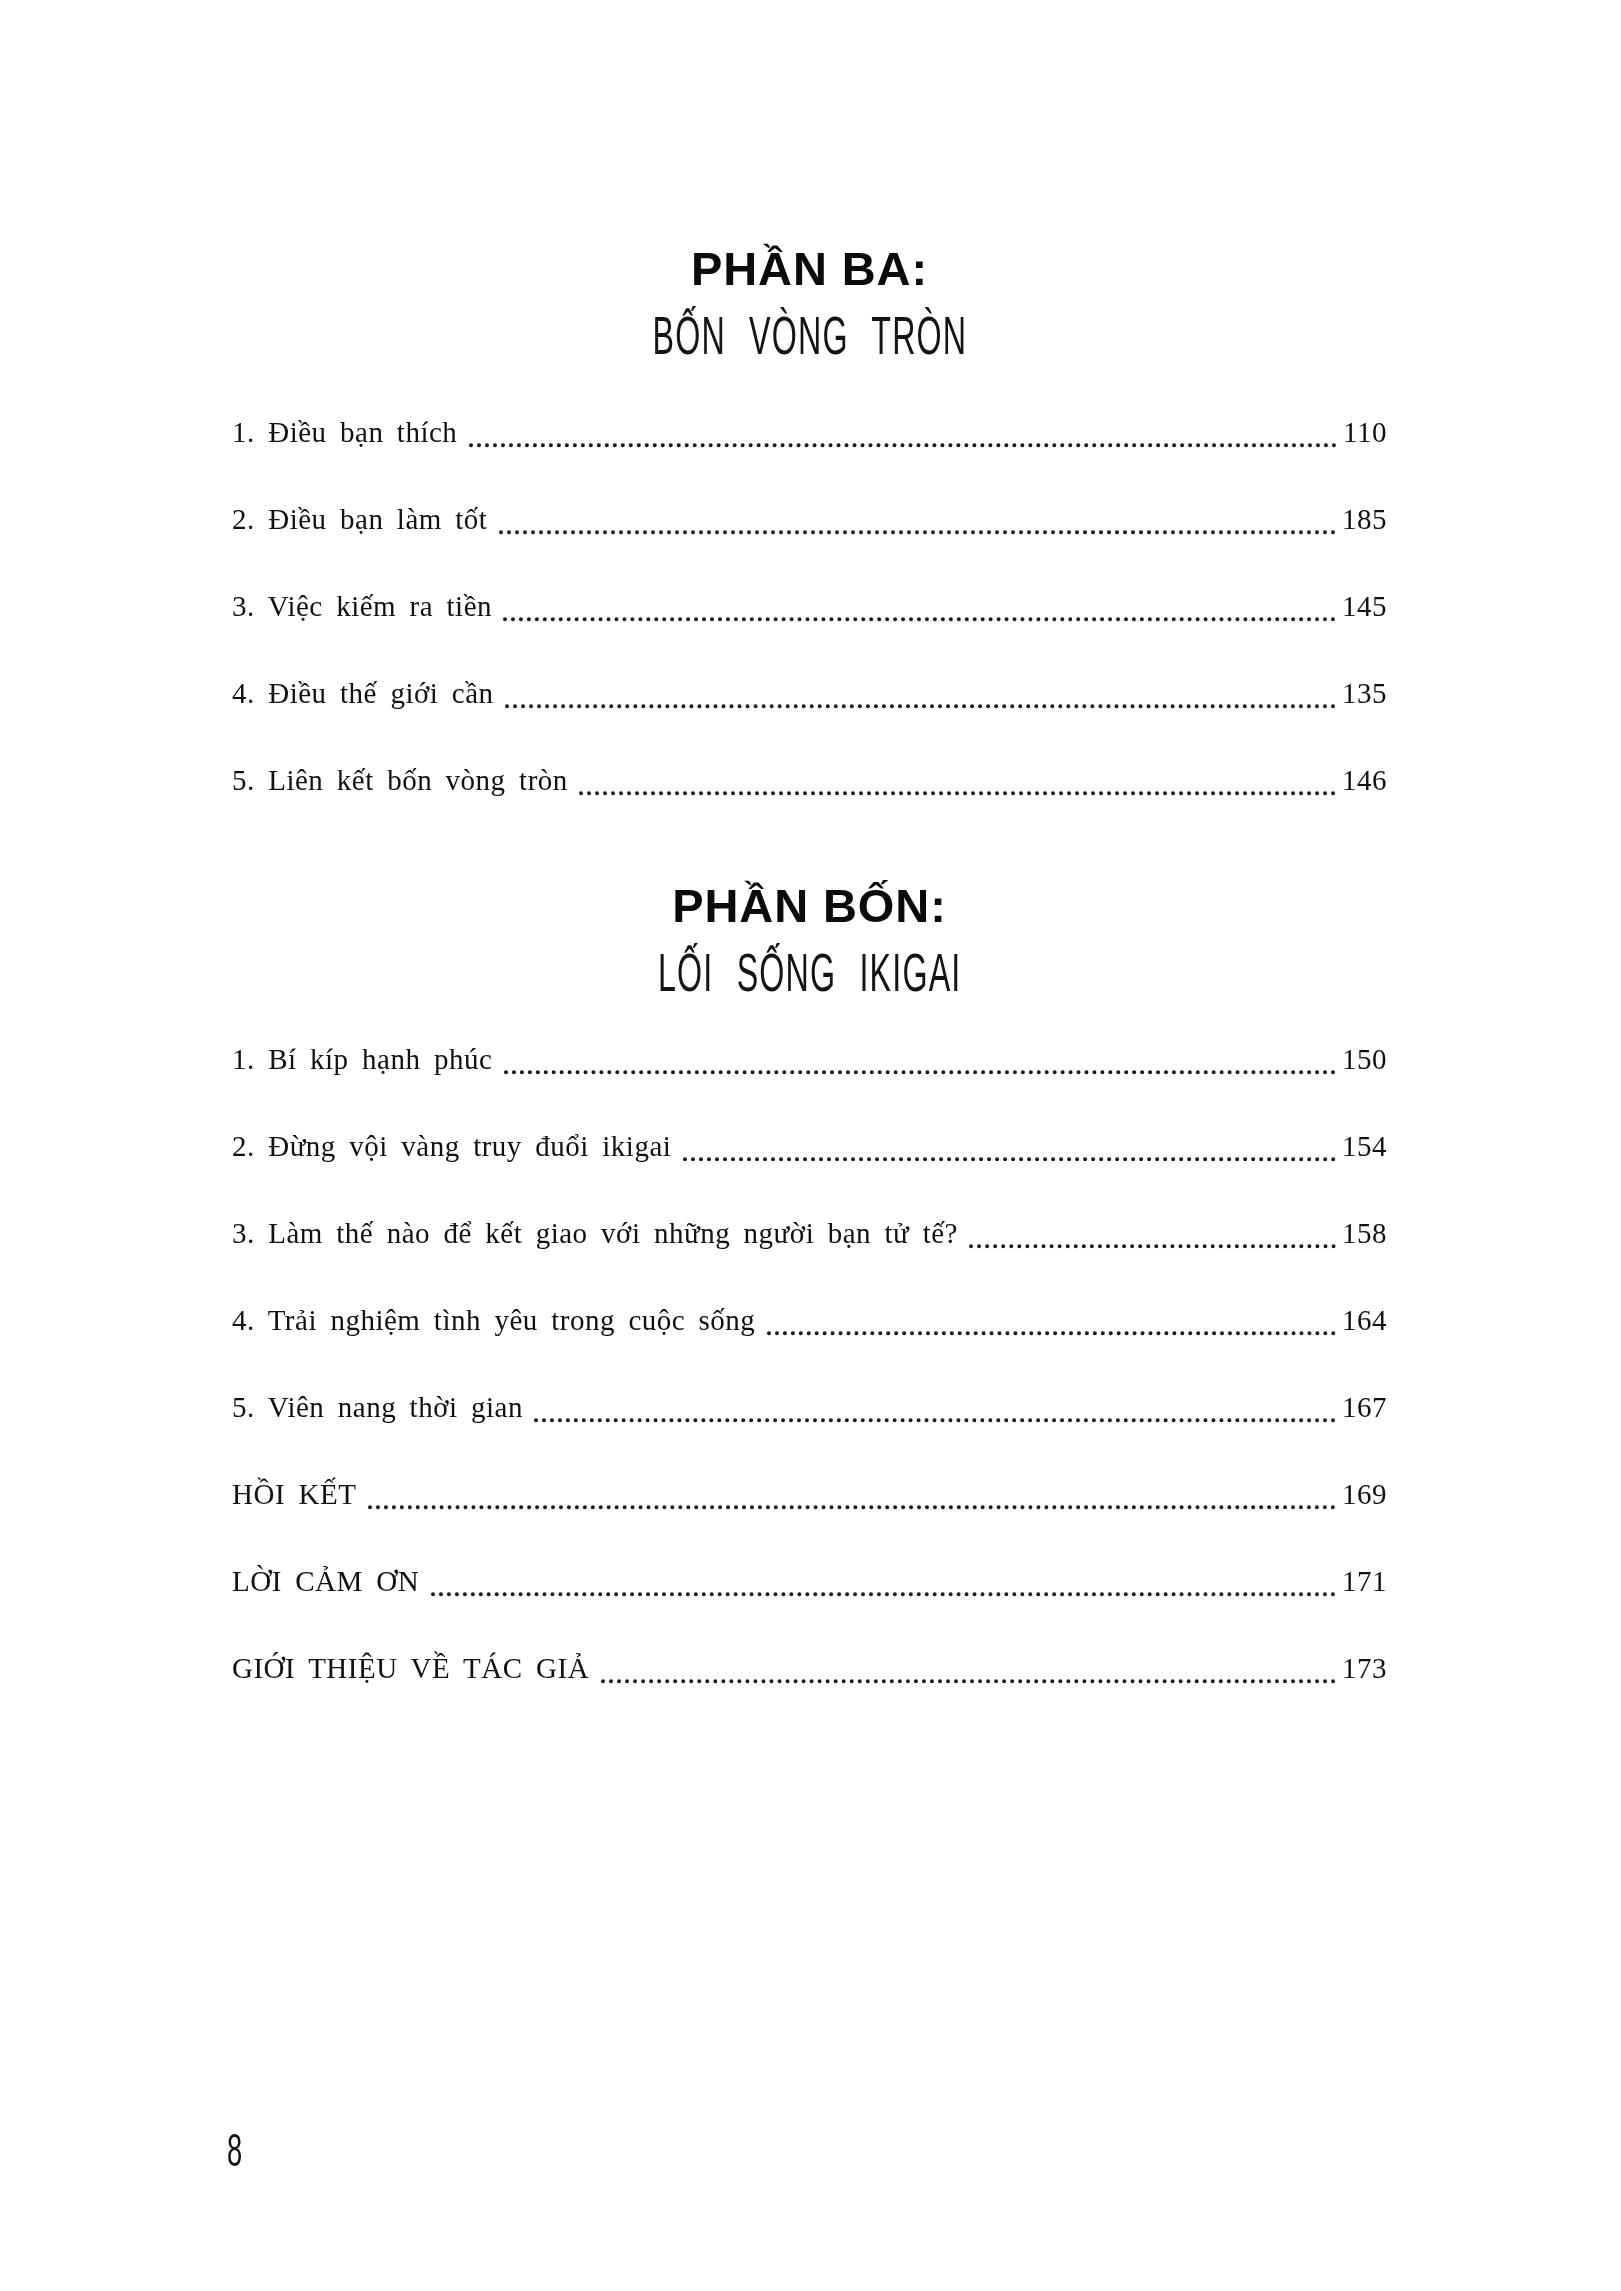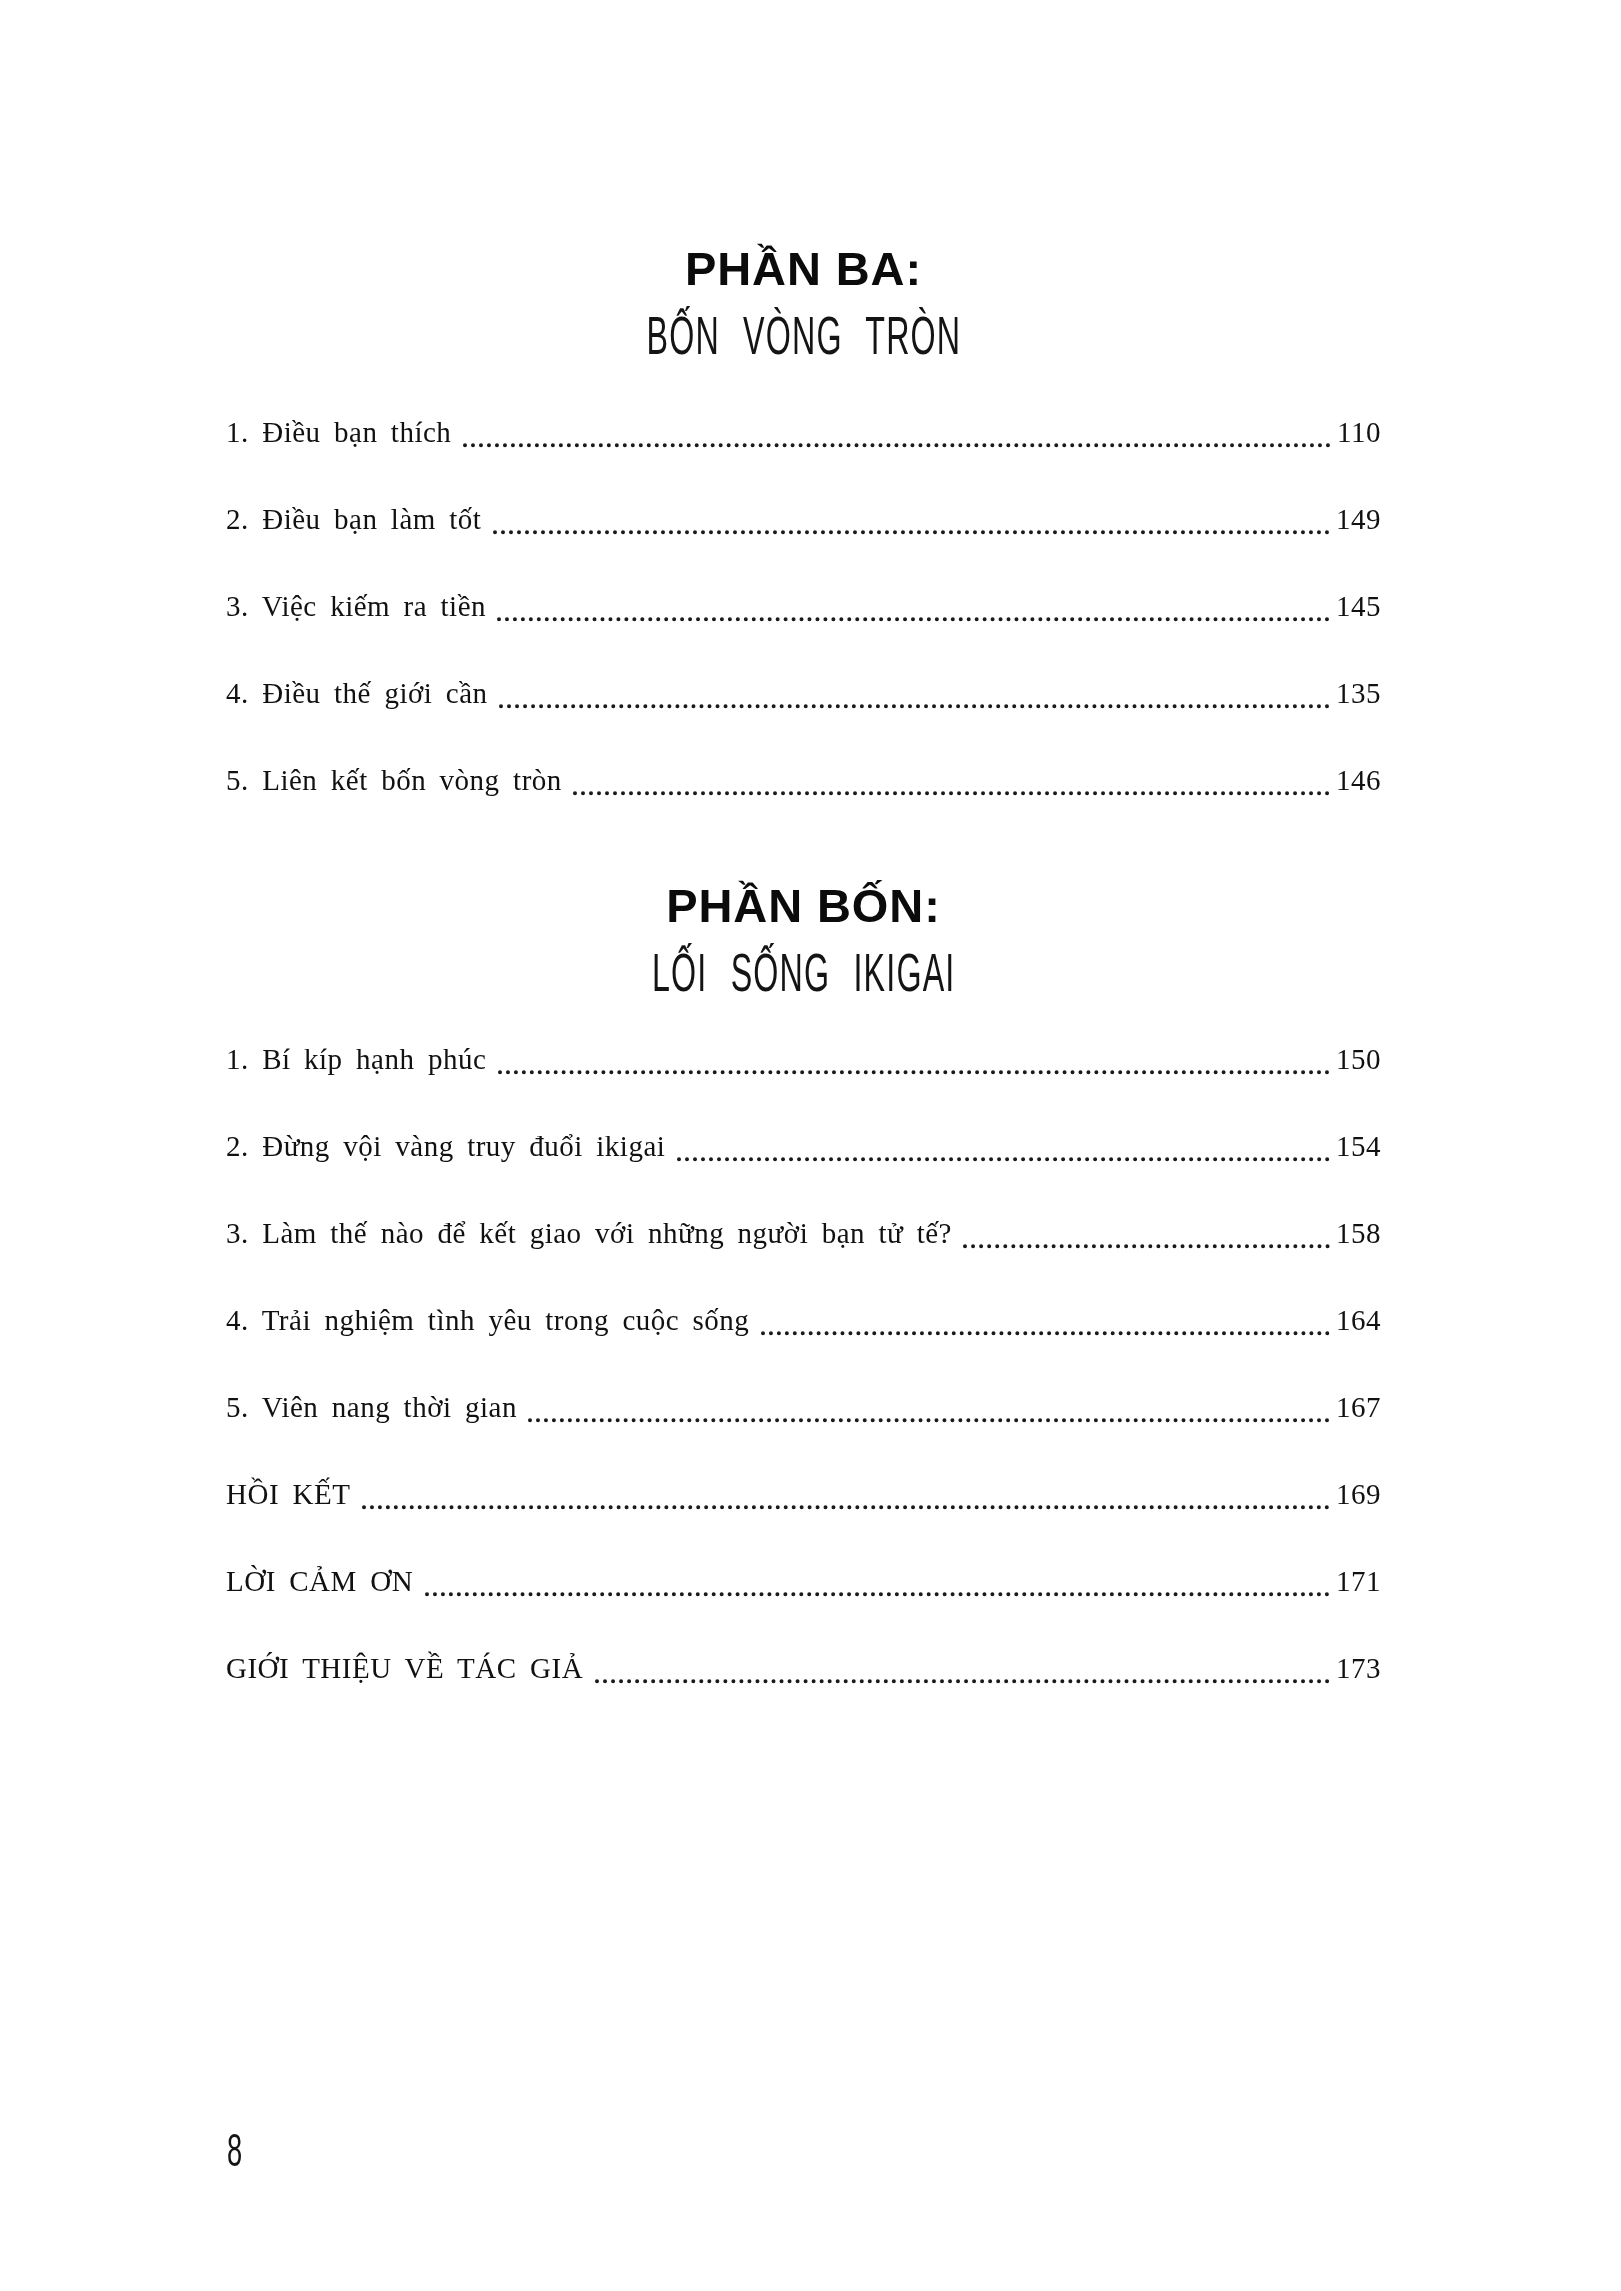--- a/index.html
+++ b/index.html
@@ -9,21 +9,21 @@
     width: 1621px;
     height: 2291px;
     background: #ffffff;
     color: #101010;
     overflow: hidden;
     font-family: "Liberation Serif", serif;
   }
 
   .content {
     position: absolute;
-    left: 226px;
+    left: 232px;
     top: 244px;
     width: 1155px;
   }
 
   .section-heading {
     margin: 0;
     text-align: center;
     font-family: "Liberation Sans", sans-serif;
     font-weight: 700;
     font-size: 47px;
@@ -103,21 +103,21 @@
 
     <div class="toc">
       <div class="toc-row">
         <span class="toc-title">1. Điều bạn thích</span>
         <span class="toc-leader"></span>
         <span class="toc-page">110</span>
       </div>
       <div class="toc-row">
         <span class="toc-title">2. Điều bạn làm tốt</span>
         <span class="toc-leader"></span>
-        <span class="toc-page">149</span>
+        <span class="toc-page">185</span>
       </div>
       <div class="toc-row">
         <span class="toc-title">3. Việc kiếm ra tiền</span>
         <span class="toc-leader"></span>
         <span class="toc-page">145</span>
       </div>
       <div class="toc-row">
         <span class="toc-title">4. Điều thế giới cần</span>
         <span class="toc-leader"></span>
         <span class="toc-page">135</span>

